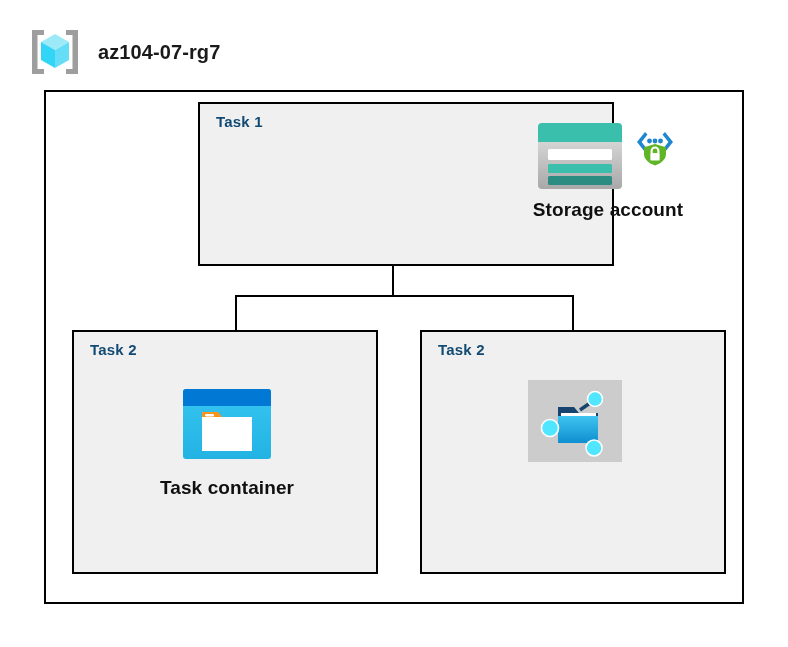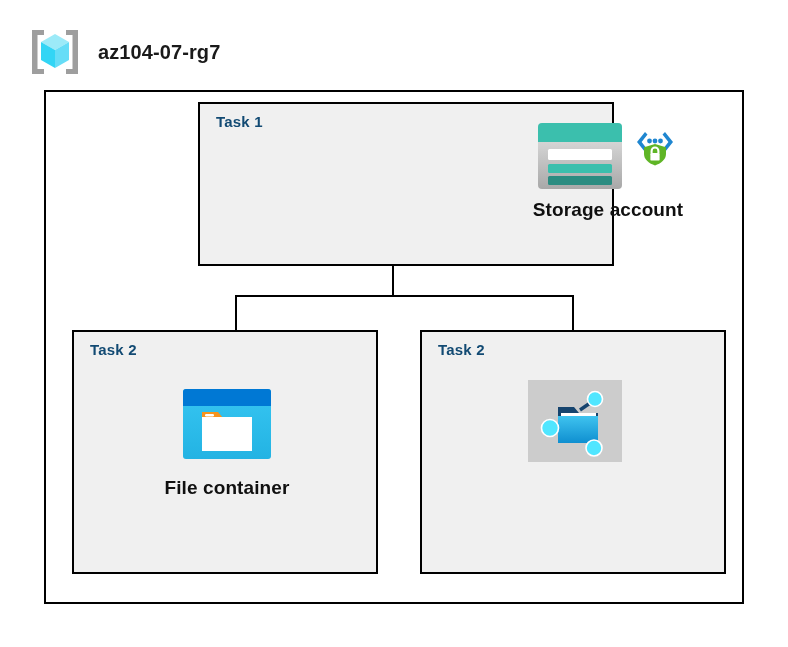--- a/index.html
+++ b/index.html
@@ -230,21 +230,21 @@
           <rect x="1" y="1" width="88" height="70" rx="3" fill="url(#blobBody)"></rect>
           <path d="M4 1 H86 a3 3 0 0 1 3 3 V18 H1 V4 a3 3 0 0 1 3 -3 Z" fill="#0078d4"></path>
 
           <path d="M20 24 H36 L41 30 H20 Z" fill="#f7941e"></path>
           <rect x="23" y="26" width="9" height="2.4" rx="1.2" fill="#ffffff"></rect>
 
           <rect x="20" y="29" width="50" height="34" fill="#ffffff"></rect>
         </svg>
       </span>
 
-      <div class="node-caption">File container</div>
+      <div class="node-caption">Task container</div>
     </div>
   </div>
 
   <div class="task-box" id="task-box-3">
 
     <div class="task-label">Task 2</div>
 
     <div class="node" id="node-fileshare">
 
       <div class="icon-wrap">

